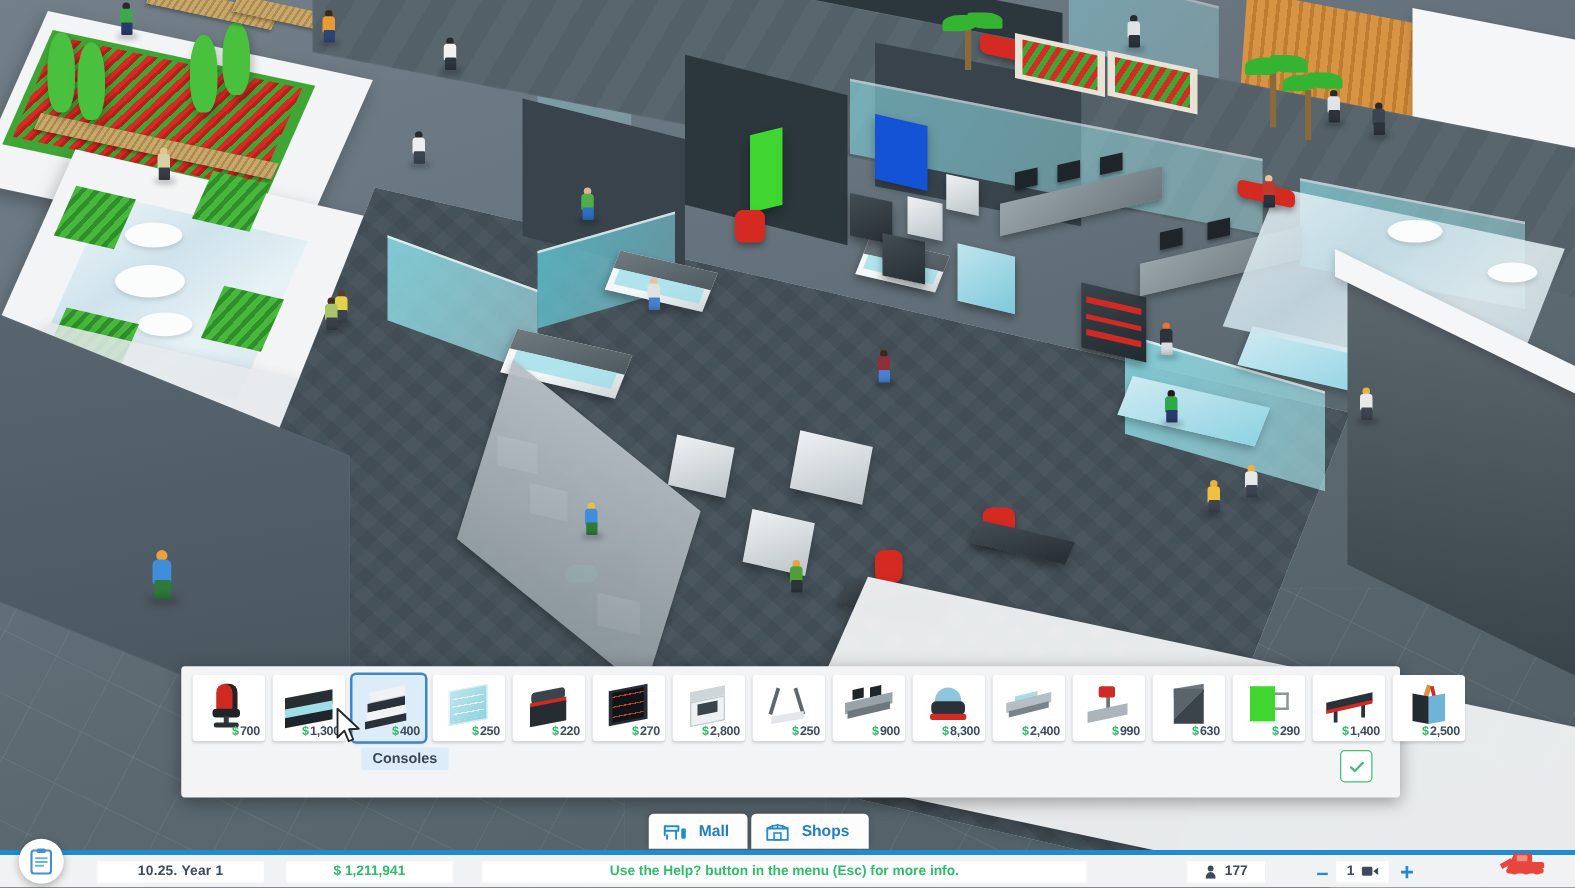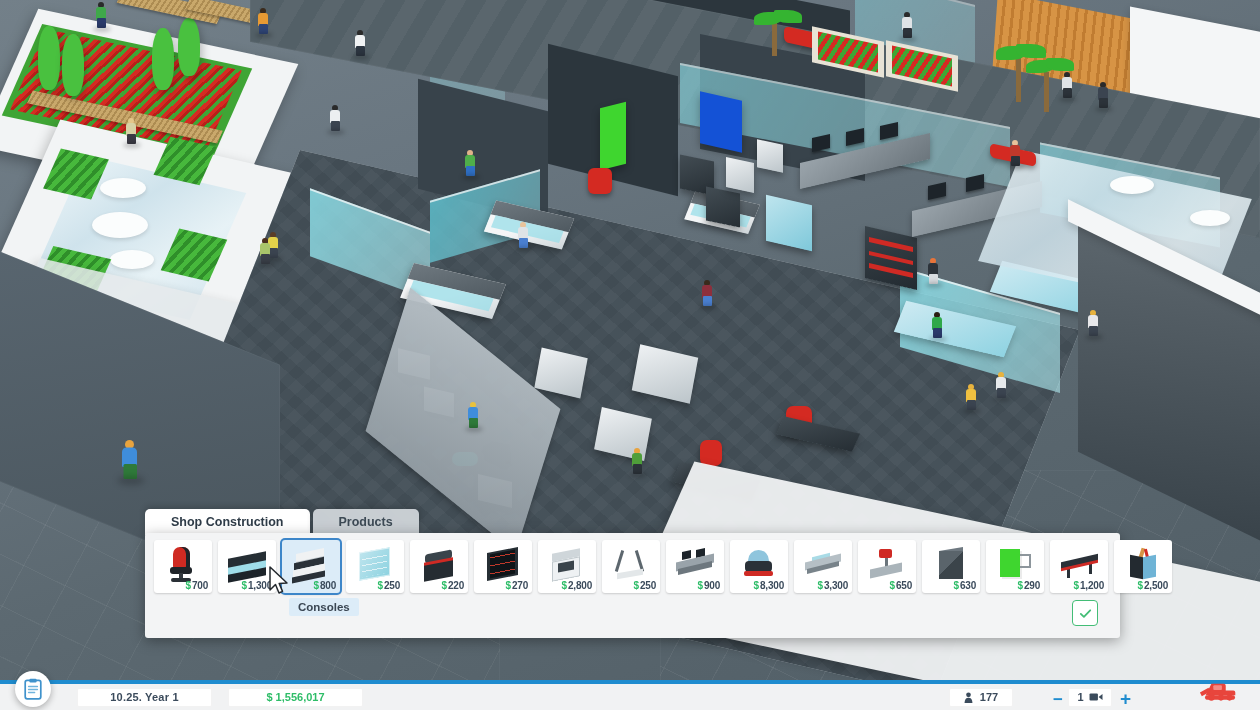--- a/index.html
+++ b/index.html
@@ -508,28 +508,20 @@
         <i class="body" style="background:#3b4450"></i>
         <i class="legs" style="background:#2c333a"></i>
       </div>
     <div class="person" style="left:1010px;top:140px;">
       <i class="head" style="background:#e8c39b"></i>
         <i class="body" style="background:#c0392b"></i>
         <i class="legs" style="background:#2c333a"></i>
       </div>
   </div>
 
-  <div class="tabs">
-    <div class="tab active">
-      <span>Shop Construction</span>
-    </div>
-    <div class="tab">
-      <span>Products</span>
-    </div>
-  </div>
 
   <div class="build-panel">
     <div class="tile-row" id="tile-row">
         <div class="tile">
           <div class="glyph">
             <div class="g gchair-back"></div>
             <div class="g gchair-seat"></div>
             <div class="g gchair-leg"></div>
             <div class="g gchair-base"></div>
           </div>
@@ -543,21 +535,21 @@
           </div>
           <div class="price"><span class="cur">$</span><span>1,300</span></div>
         </div>
         <div class="tile selected">
           <div class="glyph">
             <div class="g gconsole-a"></div>
             <div class="g gconsole-b"></div>
             <div class="g gconsole-c"></div>
             <div class="g gconsole-d"></div>
           </div>
-          <div class="price"><span class="cur">$</span><span>800</span></div>
+          <div class="price"><span class="cur">$</span><span>400</span></div>
         </div>
         <div class="tile">
           <div class="glyph">
             <div class="g gshelfglass"></div>
           </div>
           <div class="price"><span class="cur">$</span><span>250</span></div>
         </div>
         <div class="tile">
           <div class="glyph">
             <div class="g gbin-top"></div>
@@ -604,29 +596,29 @@
             <div class="g gdome-r"></div>
           </div>
           <div class="price"><span class="cur">$</span><span>8,300</span></div>
         </div>
         <div class="tile">
           <div class="glyph">
             <div class="g gbench-glass"></div>
             <div class="g gbench-l"></div>
             <div class="g gbench-l2"></div>
           </div>
-          <div class="price"><span class="cur">$</span><span>3,300</span></div>
+          <div class="price"><span class="cur">$</span><span>2,400</span></div>
         </div>
         <div class="tile">
           <div class="glyph">
             <div class="g gsign-pole"></div>
             <div class="g gsign-box"></div>
             <div class="g gsign-base"></div>
           </div>
-          <div class="price"><span class="cur">$</span><span>650</span></div>
+          <div class="price"><span class="cur">$</span><span>990</span></div>
         </div>
         <div class="tile">
           <div class="glyph">
             <div class="g gcube-top"></div>
             <div class="g gcube"></div>
           </div>
           <div class="price"><span class="cur">$</span><span>630</span></div>
         </div>
         <div class="tile">
           <div class="glyph">
@@ -635,21 +627,21 @@
           </div>
           <div class="price"><span class="cur">$</span><span>290</span></div>
         </div>
         <div class="tile">
           <div class="glyph">
             <div class="g gtable-leg1"></div>
             <div class="g gtable-leg2"></div>
             <div class="g gtable-top"></div>
             <div class="g gtable-red"></div>
           </div>
-          <div class="price"><span class="cur">$</span><span>1,200</span></div>
+          <div class="price"><span class="cur">$</span><span>1,400</span></div>
         </div>
         <div class="tile">
           <div class="glyph">
             <div class="g gbook-p"></div>
             <div class="g gbook-p2"></div>
             <div class="g gbook-l"></div>
             <div class="g gbook-r"></div>
           </div>
           <div class="price"><span class="cur">$</span><span>2,500</span></div>
         </div>
@@ -659,24 +651,43 @@
         <path d="M3 8.4 L6.3 11.6 L13 4.6" stroke="#43bd76" stroke-width="1.9" fill="none" stroke-linecap="round" stroke-linejoin="round"></path>
       </svg>
     </div>
   </div>
 
   <svg class="cursor" viewBox="0 0 22 30">
     <path d="M2 1 L2 24 L7.5 18.5 L11 27 L14.5 25.4 L11.2 17.4 L19 17 Z" fill="#ffffff" stroke="#23282d" stroke-width="1.5" stroke-linejoin="round"></path>
   </svg>
   <div class="tooltip">Consoles</div>
 
+  <div class="view-tabs">
+    <div class="view-tab">
+      <svg width="20" height="17" viewBox="0 0 22 18">
+        <path d="M2 4 h12 M2 4 v8 M14 4 v3 M2 8 h12 M4 12 v3 M12 8 v7" stroke="#1f8ccf" stroke-width="1.7" fill="none" stroke-linecap="round"></path>
+        <rect x="16.5" y="6" width="4" height="9" rx="1" fill="#1f8ccf"></rect>
+      </svg>
+      <span>Mall</span>
+    </div>
+    <div class="view-tab">
+      <svg width="20" height="17" viewBox="0 0 22 18">
+        <path d="M2 6 h18 v10 h-18 z" stroke="#1f8ccf" stroke-width="1.6" fill="none"></path>
+        <path d="M2 6 Q11 0 20 6" stroke="#1f8ccf" stroke-width="1.6" fill="none"></path>
+        <path d="M6.5 6 v-3 M11 6 v-4 M15.5 6 v-3" stroke="#1f8ccf" stroke-width="1.2"></path>
+        <rect x="8" y="10" width="6" height="6" stroke="#1f8ccf" stroke-width="1.4" fill="none"></rect>
+      </svg>
+      <span>Shops</span>
+    </div>
+  </div>
 
   <div class="bottom-bar">
     <div class="pill date">10.25.  Year 1</div>
-    <div class="pill money">$ 1,556,017</div>
+    <div class="pill money">$ 1,211,941</div>
+    <div class="pill hint">Use the Help? button in the menu (Esc) for more info.</div>
     <div class="pill pop">
       <svg width="9" height="11" viewBox="0 0 10 12">
         <circle cx="5" cy="3" r="2.6" fill="#3b4b5c"></circle>
         <path d="M0.6 12 Q0.8 6.2 5 6.2 Q9.2 6.2 9.4 12 z" fill="#3b4b5c"></path>
       </svg>
       <span>177</span>
     </div>
     <div class="spd-btn" style="left:1053px;top:7px;">−</div>
     <div class="pill speed">
       <span>1</span>

